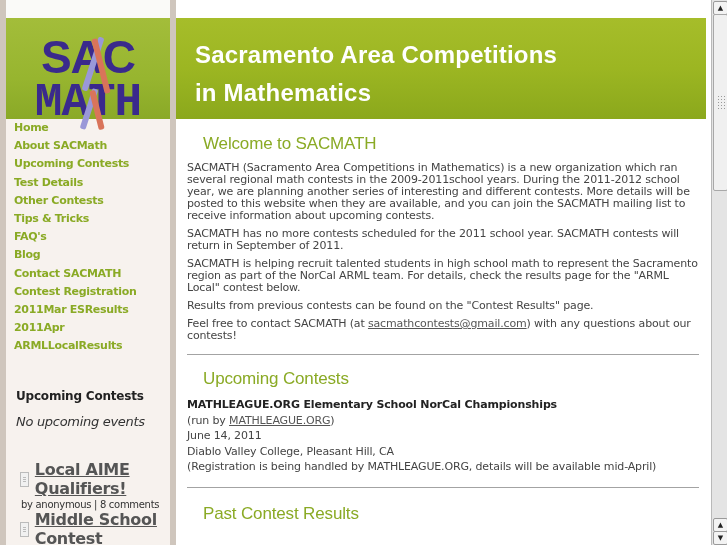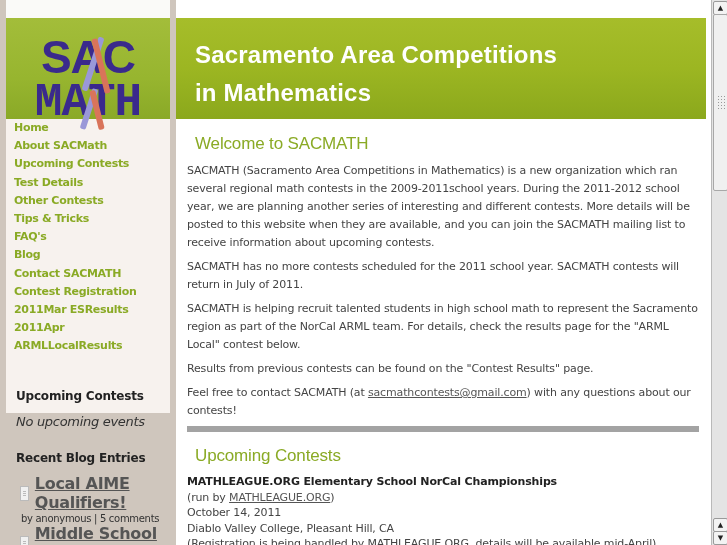--- a/index.html
+++ b/index.html
@@ -3,21 +3,21 @@
 <meta charset="utf-8">
 <style>
   html, body { margin:0; padding:0; }
   body {
     width:727px; height:545px; overflow:hidden; position:relative;
     background:#cfc6bd;
     font-family:"DejaVu Sans", "Liberation Sans", sans-serif;
   }
   
   #sidebar {
-    position:absolute; left:6px; top:0; width:164px; height:413px;
+    position:absolute; left:6px; top:0; width:164px; height:545px;
     background:#f7f2ee;
   }
   #sidebar .top-white { height:18px; background:#fafaf8; }
   #logo {
     height:101px; background:linear-gradient(180deg,#a3bd3a 0%,#97b52f 60%,#8aa927 100%);
     position:relative;
   }
   #logo .logo-line {
     position:absolute; left:0; width:164px; text-align:center;
     color:#3a2a8c; font-family:"Liberation Sans", sans-serif; font-weight:bold;
@@ -62,26 +62,26 @@
     position:absolute; left:19px; color:#fff; font-weight:bold; font-size:24px;
     font-family:"Liberation Sans", sans-serif; letter-spacing:0.2px;
   }
   #header .t1 { top:23px; }
   #header .t2 { top:61px; }
   #content {
     position:absolute; left:11px; top:134px; width:512px;
     font-size:11px; color:#444; letter-spacing:-0.15px;
   }
   h2.sec {
-    color:#8aaa25; font-weight:normal; font-size:17px; margin:0 0 8px 8px;
+    color:#8aaa25; font-weight:normal; font-size:17px; margin:0 0 8px 16px;
     font-family:"Liberation Sans", sans-serif;
   }
-  #content p { margin:0 0 6px 0; line-height:18px; }
+  #content p { margin:0 0 6px 0; line-height:12px; }
   .email { color:#555; text-decoration:underline; cursor:pointer; }
-  .rule { border-bottom:6px solid #a3a3a3; padding-bottom:6px; }
+  .rule { border-bottom:1px solid #a3a3a3; padding-bottom:12px; }
   .contest-name { font-weight:bold; color:#222; }
   .cline { line-height:15.5px; }
   a.inline { color:#555; text-decoration:underline; cursor:pointer; }
 
   
   #scrollbar {
     position:absolute; left:711px; top:0; width:16px; height:545px; background:#e4e4e4;
     border-left:1px solid #b9b9b9;
   }
   .sb-btn {
@@ -127,59 +127,58 @@
     <a class="nav-item">2011Mar ESResults</a>
     <a class="nav-item">2011Apr ARMLLocalResults</a>
   </nav>
 
   <div id="side-upcoming">
     <h3 class="side-h">Upcoming Contests</h3>
     <div class="empty">No upcoming events</div>
   </div>
 
   <div id="side-blog">
-    <h3 class="side-h">Recent Blog Entries</h3>
     <div class="blog-entry" style="margin-top:9px;">
       <div class="row1">
         <span class="doc-icon"></span>
         <a class="blog-link">Local AIME Qualifiers!</a>
       </div>
-      <div class="blog-meta">by anonymous | 5 comments</div>
+      <div class="blog-meta">by anonymous | 8 comments</div>
     </div>
     <div class="blog-entry">
       <div class="row1">
         <span class="doc-icon"></span>
         <a class="blog-link">Middle School Contest</a>
       </div>
 
     </div>
   </div>
 </div>
 
 <div id="main">
   <div id="header">
     <div class="title t1">Sacramento Area Competitions</div>
     <div class="title t2">in Mathematics</div>
   </div>
 
   <div id="content">
     <h2 class="sec">Welcome to SACMATH</h2>
     <p>SACMATH (Sacramento Area Competitions in Mathematics) is a new organization which ran several regional math contests in the 2009-2011school years. During the 2011-2012 school year, we are planning another series of interesting and different contests. More details will be posted to this website when they are available, and you can join the SACMATH mailing list to receive information about upcoming contests.</p>
-    <p>SACMATH has no more contests scheduled for the 2011 school year. SACMATH contests will return in July of 2011.</p>
+    <p>SACMATH has no more contests scheduled for the 2011 school year. SACMATH contests will return in September of 2011.</p>
     <p>SACMATH is helping recruit talented students in high school math to represent the Sacramento region as part of the NorCal ARML team. For details, check the results page for the "ARML Local"  contest below.</p>
     <p>Results from previous contests can be found on the "Contest Results" page.</p>
     <p class="rule">
       <span>Feel free to contact SACMATH (at </span><a class="email">sacmathcontests@gmail.com</a><span>) with any questions about our contests!</span>
     </p>
 
     <h2 class="sec" style="margin-top:14px;">Upcoming Contests</h2>
     <div>
       <div class="cline contest-name">MATHLEAGUE.ORG Elementary School NorCal Championships</div>
       <div class="cline"><span>(run by </span><a class="inline">MATHLEAGUE.ORG</a><span>)</span></div>
-      <div class="cline">October 14, 2011</div>
+      <div class="cline">June 14, 2011</div>
       <div class="cline">Diablo Valley College, Pleasant Hill, CA</div>
       <div class="cline rule">(Registration is being handled by MATHLEAGUE.ORG, details will be available mid-April)</div>
     </div>
 
     <h2 class="sec" style="margin-top:16px;margin-bottom:6px;">Past Contest Results</h2>
 
   </div>
 </div>
 
 <div id="scrollbar">

